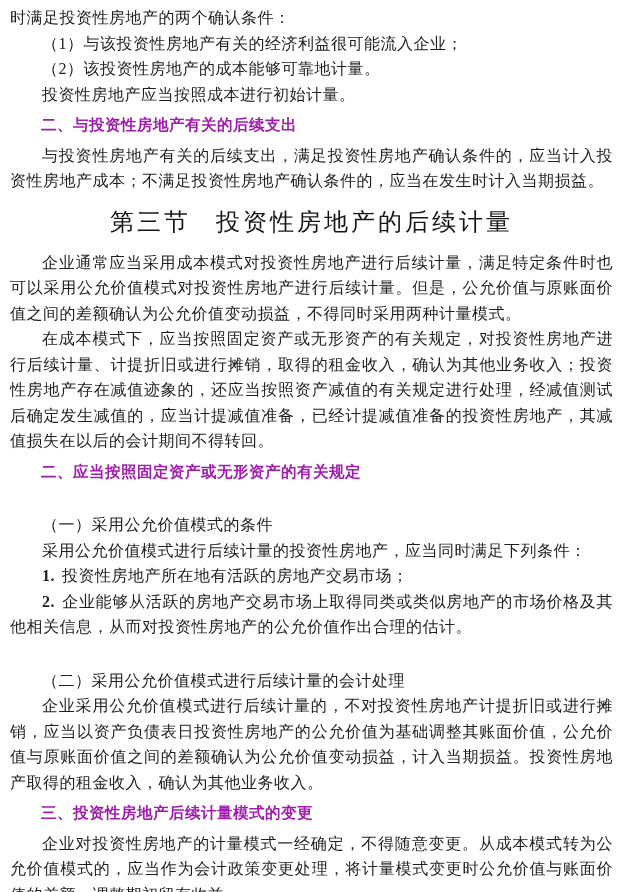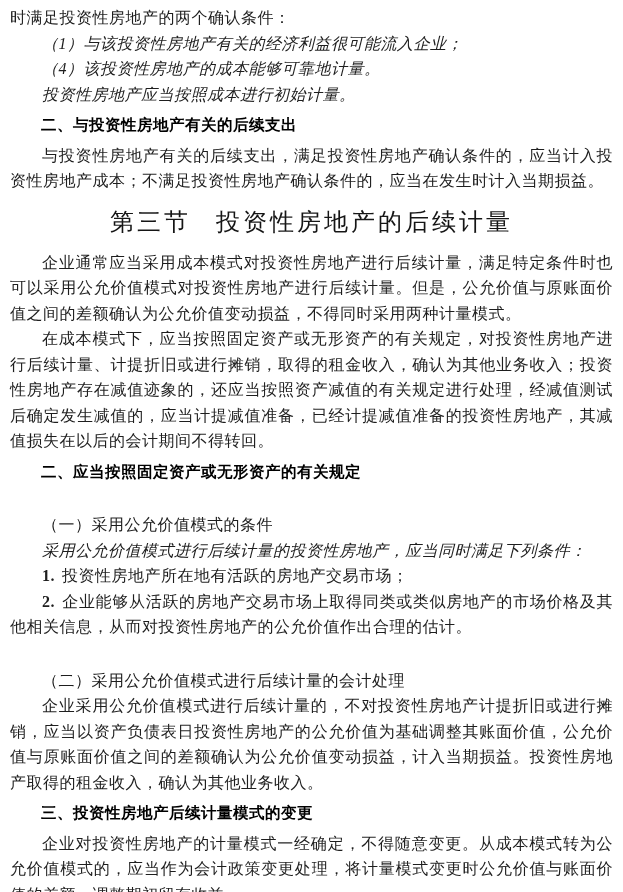--- a/index.html
+++ b/index.html
@@ -23,32 +23,31 @@
     letter-spacing: 0.5px;
   }
   p {
     margin: 0;
   }
   .line {
     text-align: left;
   }
   .indent {
     text-indent: 2em;
-    font-style: italic;
   }
   .para {
     text-indent: 2em;
     text-align: justify;
     text-justify: inter-character;
   }
   .heading {
     font-family: "Liberation Sans", "DejaVu Sans", sans-serif;
     font-weight: 700;
     font-size: 15.5px;
-    color: #000000;
+    color: #a21caf;
     margin: 5px 0 5px 0;
     text-indent: 2em;
     letter-spacing: 0.5px;
   }
   .section-title {
     font-family: "Liberation Serif", "DejaVu Serif", serif;
     font-weight: 400;
     font-size: 24px;
     line-height: 32px;
     color: #151515;
@@ -70,21 +69,21 @@
 </style>
 </head>
 <body>
 
 <div class="page">
 
   <p class="line">时满足投资性房地产的两个确认条件：</p>
 
   <p class="line indent">（1）与该投资性房地产有关的经济利益很可能流入企业；</p>
 
-  <p class="line indent">（4）该投资性房地产的成本能够可靠地计量。</p>
+  <p class="line indent">（2）该投资性房地产的成本能够可靠地计量。</p>
 
   <p class="line indent">投资性房地产应当按照成本进行初始计量。</p>
 
   <h3 class="heading">二、与投资性房地产有关的后续支出</h3>
 
   <p class="para">与投资性房地产有关的后续支出，满足投资性房地产确认条件的，应当计入投资性房地产成本；不满足投资性房地产确认条件的，应当在发生时计入当期损益。</p>
 
   <h1 class="section-title">
     <span>第三节</span>
     <span class="st-text">投资性房地产的后续计量</span>

